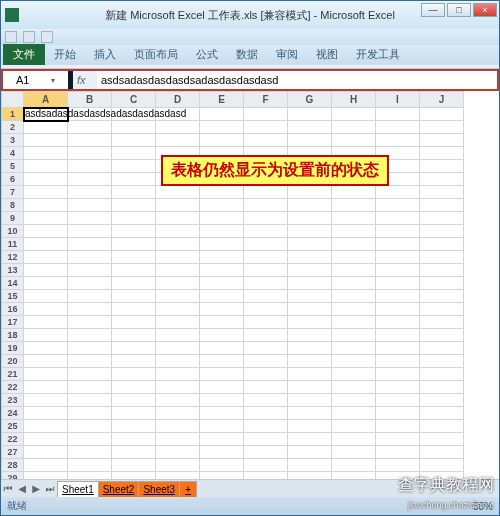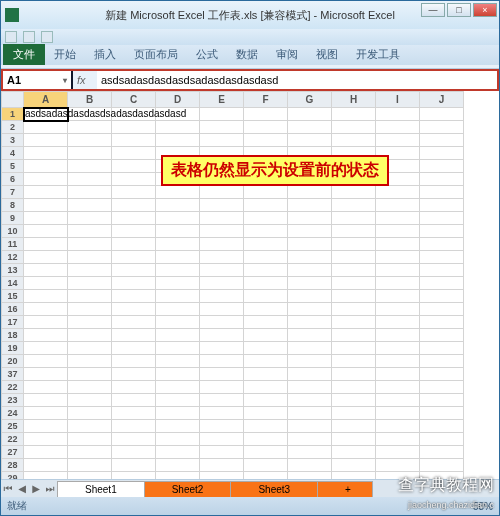--- a/index.html
+++ b/index.html
@@ -10,40 +10,40 @@
 .winbtns { position: absolute; right: 2px; top: 2px; display: flex; gap: 2px; }
 .winbtn { width: 24px; height: 14px; background: linear-gradient(#f6f9fc,#d3e2ef); border: 1px solid #8aa; font-size: 9px; display: flex; align-items: center; justify-content: center; color: #333; }
 .winbtn.close { background: linear-gradient(#f08080,#c43); color: #fff; }
 .qat { height: 16px; background: linear-gradient(#e1eef9,#cbe0f1); display: flex; align-items: center; padding: 0 4px; gap: 6px; }
 .qat .qi { width: 12px; height: 12px; background: #dde8f2; border: 1px solid #9bb; }
 .ribbon-tabs { height: 20px; background: linear-gradient(#dbe9f6,#c9ddee); display: flex; align-items: flex-end; font-size: 11px; color: #3b5a78; }
 .filetab { background: #1e6b39; color: #fff; padding: 3px 10px; margin-left: 2px; }
 .rtab { padding: 3px 9px; cursor: pointer; }
 .ribbon-strip { height: 4px; background: #e8f1f9; border-bottom: 1px solid #b7cde0; }
 .fbar { height: 22px; background: #e8f1f9; border: 2px solid #c0392b; display: flex; align-items: center; font-size: 11px; }
-.namebox { width: 70px; padding: 0 4px; border-right: 2px solid #0f172a; background: #fff; height: 18px; display: flex; align-items: center; font-weight: bold; }
+.namebox { width: 70px; padding: 0 13px; border-right: 5px solid #0f172a; background: #fff; height: 18px; display: flex; align-items: center; }
 .namebox .dd { margin-left: auto; font-size: 8px; color: #666; }
 .fxbtns { display: flex; padding: 0 4px; gap: 4px; color: #666; }
 .fxlabel { width: 16px; font-style: italic; color: #666; }
 .finput { flex: 1; padding: 0 4px; background: #fff; height: 18px; display: flex; align-items: center; }
 .gridwrap { flex: 1; overflow: hidden; background: #fff; position: relative; }
 table { border-collapse: collapse; font-size: 10px; }
 th, td { border: 1px solid #d4d4d4; padding: 0; }
 .corner { width: 22px; height: 16px; background: #e8edf2; }
 .colh { width: 44px; height: 16px; background: #e8edf2; text-align: center; color: #555; }
 .colh.sel { background: #f7d37a; }
 .rowh { width: 22px; height: 13px; background: #e8edf2; text-align: center; color: #555; font-size: 9px; }
 .rowh.sel { background: #f7d37a; }
 td.cell { width: 44px; height: 13px; background: #fff; }
 td.selcell { background: #fff; outline: 2px solid #000; outline-offset: -1px; }
 .overflow-text { position: absolute; left: 24px; top: 17px; font-size: 10px; white-space: nowrap; pointer-events: none; background: transparent; }
 .callout { position: absolute; left: 160px; top: 64px; background: #ffff66; border: 2px solid #cc0000; color: #cc0000; font-size: 16px; padding: 3px 8px; font-weight: bold; }
 .sheettabs { height: 18px; background: #dce6ef; display: flex; align-items: center; font-size: 10px; border-top: 1px solid #b7cde0; }
 .navbtn { width: 14px; text-align: center; color: #666; }
-.stab { padding: 2px 27px; background: #fff; border: 1px solid #aaa; border-bottom: none; margin-right: -1px; }
+.stab { padding: 2px 4px; background: #fff; border: 1px solid #aaa; border-bottom: none; margin-right: -1px; text-decoration: underline; }
 .stab.inactive { background: #f97316; }
 .stab.add { width: 18px; text-align: center; }
 .statusbar { height: 18px; background: linear-gradient(#cfe0ef,#bcd3e6); display: flex; align-items: center; font-size: 10px; color: #3b5a78; padding: 0 6px; justify-content: space-between; }
 .watermark { position: absolute; right: 6px; bottom: 20px; font-size: 16px; color: #fff; text-shadow: 0 0 3px #000; }
 .wm2 { position: absolute; right: 6px; bottom: 6px; font-size: 9px; color: #eee; text-shadow: 0 0 2px #000; }
 </style>
 </head>
 <body>
 
 <div class="window">
@@ -401,21 +401,21 @@
             <td class="cell"></td>
             <td class="cell"></td>
             <td class="cell"></td>
             <td class="cell"></td>
             <td class="cell"></td>
             <td class="cell"></td>
           </tr>
         </tbody>
         <tbody>
           <tr>
-            <th class="rowh">37</th>
+            <th class="rowh">21</th>
             <td class="cell"></td>
             <td class="cell"></td>
             <td class="cell"></td>
             <td class="cell"></td>
             <td class="cell"></td>
             <td class="cell"></td>
             <td class="cell"></td>
             <td class="cell"></td>
             <td class="cell"></td>
             <td class="cell"></td>

